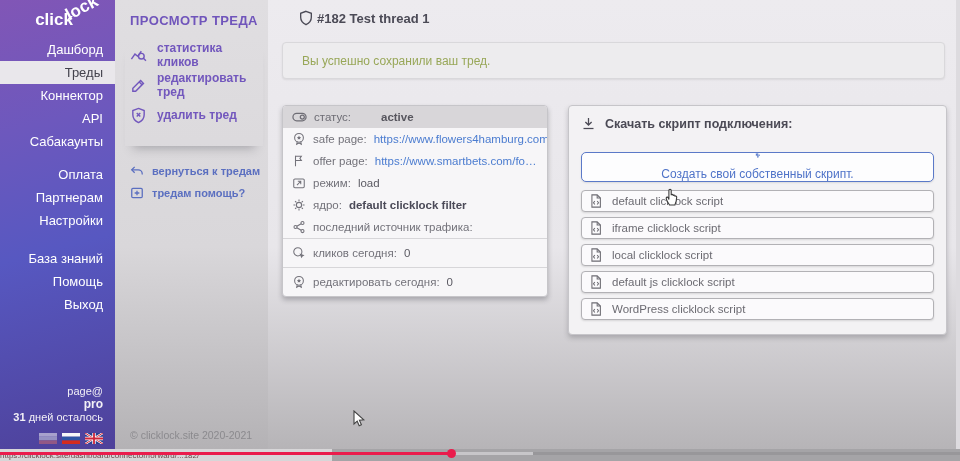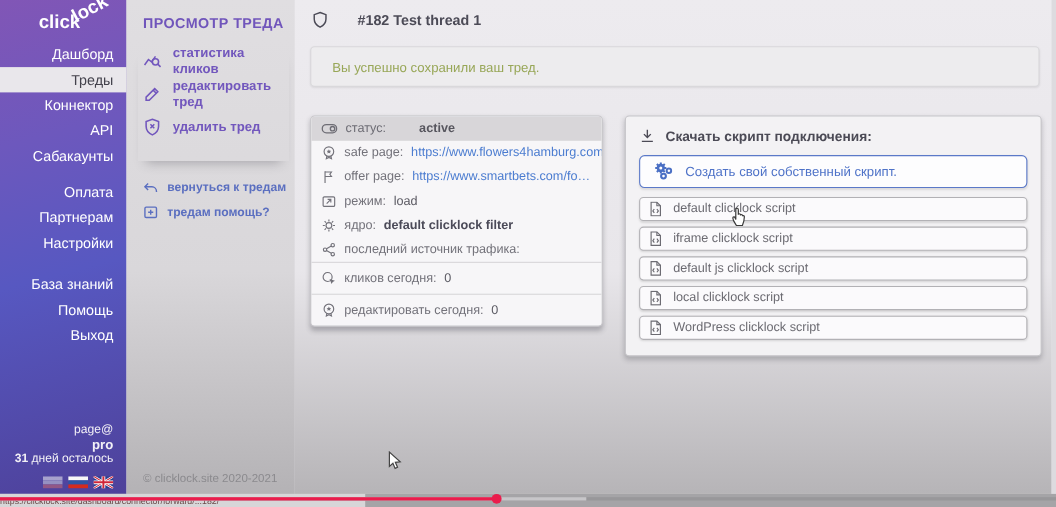--- a/index.html
+++ b/index.html
@@ -43,21 +43,21 @@
   .menu-link svg { flex:0 0 14px; margin-right:8px; }
   .menu-link span { font-size:11px; font-weight:bold; color:#5b6fc0; }
   .copyright { position:absolute; bottom:8px; left:15px; font-size:10.5px; color:#8b8a8e; }
 
   
   .main {
     position:absolute; left:268px; top:0; width:692px; height:449px;
     background:linear-gradient(180deg,#edebef 0%,#e8e6ea 55%,#b6b4b7 100%);
     border-right:4px solid #dddbdf;
   }
-  .page-title { position:absolute; top:10px; left:15px; display:flex; align-items:center; gap:26px; }
+  .page-title { position:absolute; top:10px; left:30px; display:flex; align-items:center; gap:3px; }
   .page-title svg { flex:0 0 16px; }
   .page-title span { font-size:13px; font-weight:bold; color:#4b4a56; }
   .alert {
     position:absolute; top:42px; left:14px; width:663px; height:37px;
     background:#edecee; border:1px solid #d9d8db; border-radius:4px;
     display:flex; align-items:center; padding-left:19px;
     font-size:12px; color:#98a758; box-shadow:0 1px 2px rgba(0,0,0,.08);
   }
   .cards { position:absolute; top:105px; left:14px; display:flex; gap:20px; align-items:flex-start; }
 
@@ -74,27 +74,27 @@
   .status-row .val.bold { color:#4b4a58; font-weight:bold; }
   .status-row .lbl { white-space:nowrap; }
   .counter-row { display:flex; align-items:center; gap:7px; padding:7px 9px; color:#73727a; border-top:1px solid #d7d6d9; }
   .counter-row svg { flex:0 0 14px; }
   .counter-row .val { color:#5b5a63; }
   .trunc { max-width:196px; overflow:hidden; text-overflow:ellipsis; white-space:nowrap; }
 
   
   .scripts-card { width:379px; background:#f3f2f4; border:1px solid #c6c5c9; border-radius:4px;
                   padding:10px 12px 14px; box-shadow:0 3px 5px rgba(50,50,60,.25); }
-  .scripts-title { display:flex; align-items:center; gap:9px; margin-bottom:10px; }
+  .scripts-title { display:flex; align-items:center; gap:9px; margin-bottom:21px; }
   .scripts-title svg { flex:0 0 15px; }
   .scripts-title span { font-size:12.5px; font-weight:bold; color:#4b4a55; }
   .btn-primary { display:flex; align-items:center; gap:9px; height:30px; width:100%;
                  background:#fdfdfe; border:1px solid #5b79c8; border-radius:5px; padding:0 12px;
                  font-size:12px; color:#4f73c8; cursor:pointer; margin-bottom:8px;
-                 box-shadow:0 1px 2px rgba(0,0,0,.1); }
+                 box-shadow:0 1px 2px rgba(0,0,0,.1);flex-direction:column; }
   .btn-script { display:flex; align-items:center; gap:10px; height:22px; width:100%;
                 background:#fbfafc; border:1px solid #b2b1b5; border-radius:4px; padding:0 8px;
                 font-size:11.5px; color:#6c6b72; cursor:pointer; margin-top:5px;
                 box-shadow:0 1px 2px rgba(0,0,0,.12); }
   .btn-script svg { flex:0 0 12px; }
 
   
   .cursor-arrow { position:absolute; left:352px; top:410px; pointer-events:none; }
   .cursor-hand { position:absolute; left:663px; top:186px; pointer-events:none; }
 
@@ -321,29 +321,29 @@
               <path d="M8 12l-2.3 3 2.3 3M12 12l2.3 3-2.3 3"></path>
           </svg>
           <span>iframe clicklock script</span>
         </button>
         <button class="btn-script">
           <svg width="12" height="14" viewBox="0 0 20 24" fill="none" stroke="#6c6b72" stroke-width="1.8">
             <path d="M3 1.5h9l5.5 5.5v15.5H3z"></path>
               <path d="M12 1.5V7h5.5"></path>
               <path d="M8 12l-2.3 3 2.3 3M12 12l2.3 3-2.3 3"></path>
           </svg>
+          <span>local clicklock script</span>
+        </button>
+        <button class="btn-script">
+          <svg width="12" height="14" viewBox="0 0 20 24" fill="none" stroke="#6c6b72" stroke-width="1.8">
+            <path d="M3 1.5h9l5.5 5.5v15.5H3z"></path>
+              <path d="M12 1.5V7h5.5"></path>
+              <path d="M8 12l-2.3 3 2.3 3M12 12l2.3 3-2.3 3"></path>
+          </svg>
           <span>default js clicklock script</span>
-        </button>
-        <button class="btn-script">
-          <svg width="12" height="14" viewBox="0 0 20 24" fill="none" stroke="#6c6b72" stroke-width="1.8">
-            <path d="M3 1.5h9l5.5 5.5v15.5H3z"></path>
-              <path d="M12 1.5V7h5.5"></path>
-              <path d="M8 12l-2.3 3 2.3 3M12 12l2.3 3-2.3 3"></path>
-          </svg>
-          <span>local clicklock script</span>
         </button>
         <button class="btn-script">
           <svg width="12" height="14" viewBox="0 0 20 24" fill="none" stroke="#6c6b72" stroke-width="1.8">
             <path d="M3 1.5h9l5.5 5.5v15.5H3z"></path>
               <path d="M12 1.5V7h5.5"></path>
               <path d="M8 12l-2.3 3 2.3 3M12 12l2.3 3-2.3 3"></path>
           </svg>
           <span>WordPress clicklock script</span>
         </button>
       </div>

